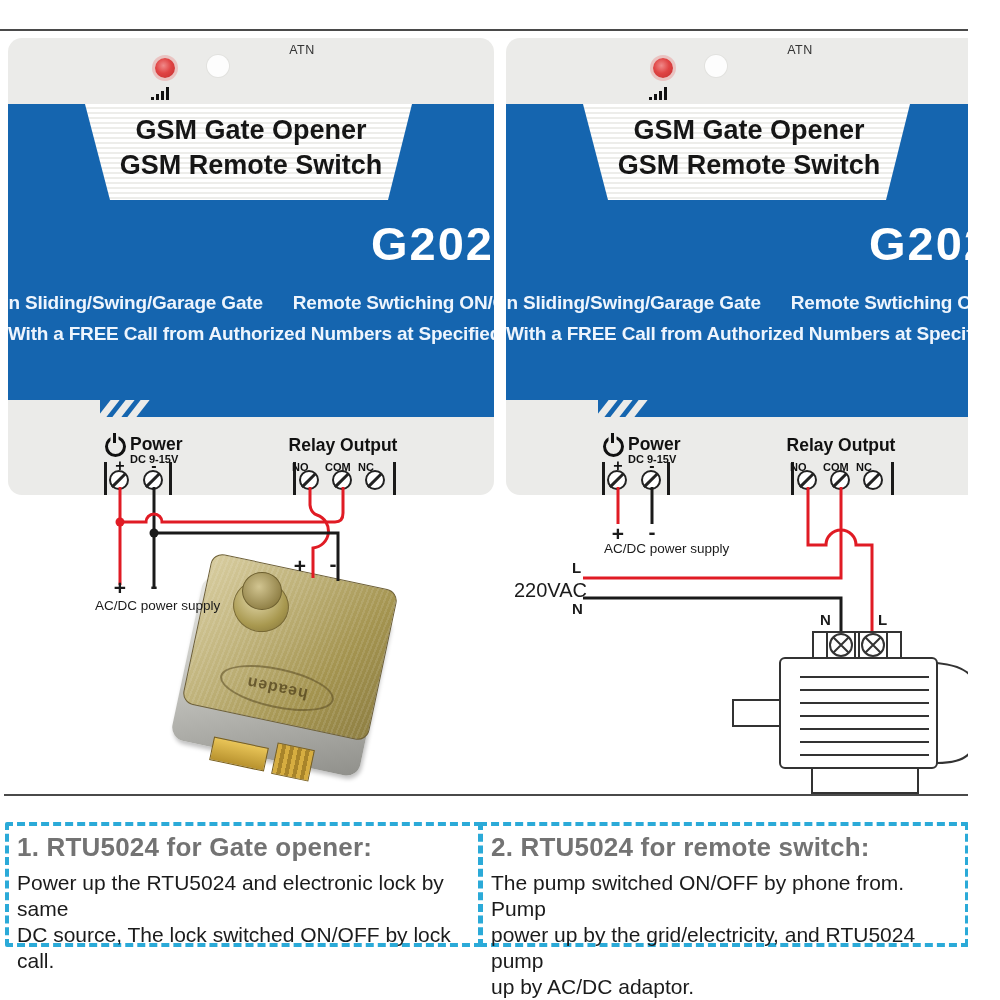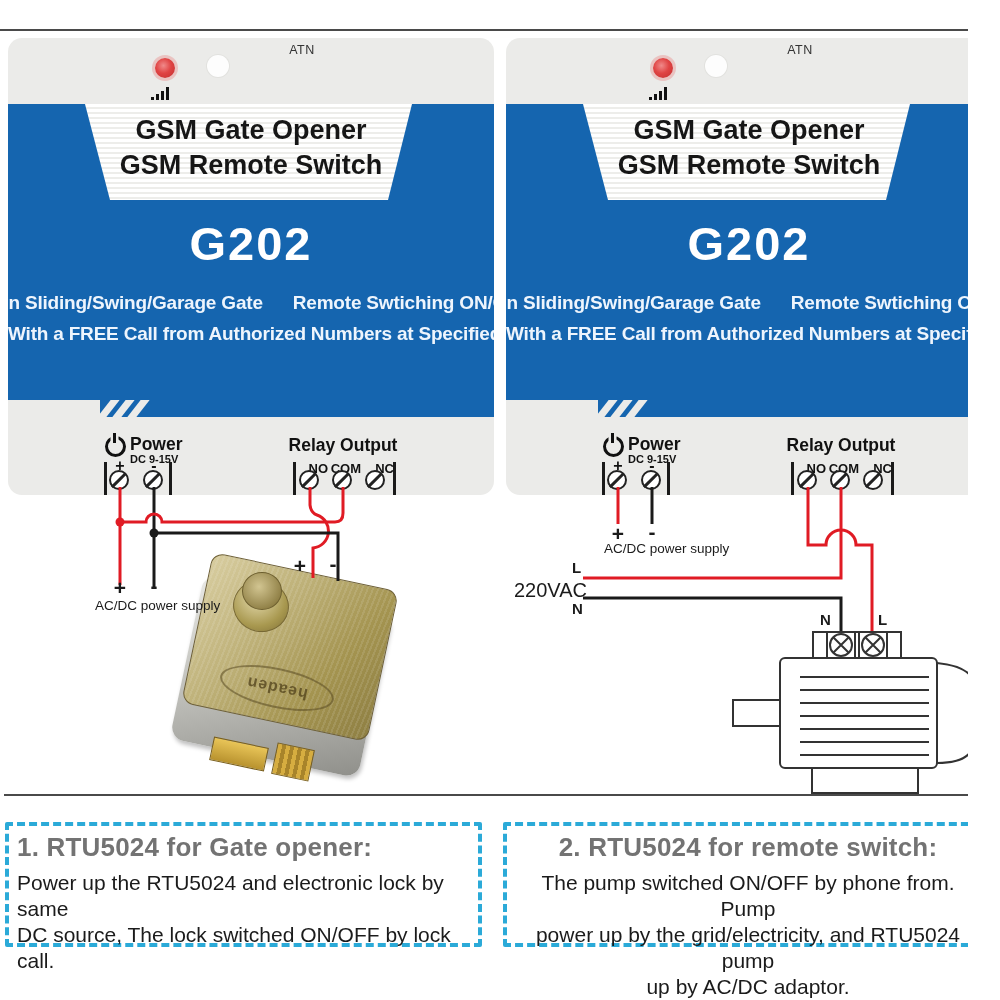--- a/index.html
+++ b/index.html
@@ -30,42 +30,42 @@
   .sigbars i:nth-child(4){left:15px;height:13px;}
   .relay-lab{position:absolute;left:184px;top:50px;width:52px;text-align:center;
        font-size:12px;color:#333;margin-top:41px;}
 
   .blue{position:absolute;left:0;top:66px;width:100%;height:313px;background:#1565af;}
   .trapez{position:absolute;left:0;top:0;width:100%;height:96px;
       background:repeating-linear-gradient(180deg,#ffffff 0 3px,#ededea 3px 5px);
       clip-path:polygon(77px 0,404px 0,380px 96px,102px 96px);}
   .ttl{position:absolute;left:0;top:9px;width:100%;text-align:center;
       font-size:27px;font-weight:bold;color:#161616;line-height:35px;}
-  .model{position:absolute;left:0;top:112px;width:100%;text-align:center;
+  .model{position:absolute;left:0;top:112px;width:100%;text-align:right;
       font-size:47px;font-weight:bold;color:#fff;letter-spacing:2px;}
   .tag1{position:absolute;left:0;top:188px;width:100%;display:flex;justify-content:center;
       gap:30px;font-size:19px;font-weight:bold;color:#eef5fd;letter-spacing:-0.2px;white-space:nowrap;}
   .tag2{position:absolute;left:0;top:219px;width:100%;text-align:center;
       font-size:19px;font-weight:bold;color:#eef5fd;letter-spacing:-0.2px;white-space:nowrap;}
   .step-white{position:absolute;left:0;bottom:0;width:92px;height:17px;background:#ebebe9;}
   .stripe{position:absolute;bottom:0;width:9px;height:17px;background:#ebebe9;transform:skewX(-38deg);}
   .stripe.s1{left:96px;} .stripe.s2{left:111px;} .stripe.s3{left:126px;}
 
   
   .pwr-icon{position:absolute;left:97px;top:398px;width:15px;height:15px;border:3px solid #111;
       border-radius:50%;}
   .pwr-icon::after{content:'';position:absolute;left:5px;top:-6px;width:3px;height:10px;
       background:#111;box-shadow:0 0 0 2.5px #ebebe9;}
   .pwr-word{position:absolute;left:122px;top:396px;font-size:17.5px;font-weight:bold;color:#111;}
   .pwr-sub{position:absolute;left:122px;top:415px;font-size:11px;font-weight:bold;color:#111;}
   .relay-out{position:absolute;left:250px;top:397px;width:170px;text-align:center;
       font-size:17.5px;font-weight:bold;color:#111;}
   .tbar{position:absolute;top:424px;width:2.5px;height:33px;background:#1a1a1a;}
   .pm{position:absolute;top:419px;width:24px;text-align:center;font-size:16px;font-weight:bold;color:#111;}
-  .tname{position:absolute;top:423px;width:36px;text-align:right;font-size:13px;font-weight:bold;color:#111;}
+  .tname{position:absolute;top:423px;width:36px;text-align:left;font-size:11px;font-weight:bold;color:#111;}
   .screw{position:absolute;top:432px;width:16px;height:16px;border:2.5px solid #222;
       border-radius:50%;background:#fff;}
   .screw::after{content:'';position:absolute;left:-2px;top:6.5px;width:19px;height:2.5px;
       background:#222;transform:rotate(-45deg);}
 
   
   .dlab{position:absolute;z-index:4;color:#1b1b1b;}
   .dlab.bold{font-weight:bold;}
   svg.wires{position:absolute;left:0;top:0;z-index:3;pointer-events:none;}
 
@@ -91,21 +91,21 @@
       color:rgba(85,70,30,.8);letter-spacing:1px;}
   .tab1{position:absolute;left:36px;top:182px;width:54px;height:22px;transform:rotate(12deg);
       border:1px solid #7a5f1a;background:linear-gradient(#e9c558,#b8922e);}
   .tab2{position:absolute;left:99px;top:186px;width:36px;height:30px;transform:rotate(12deg);
       border:1px solid #7a5f1a;
       background:repeating-linear-gradient(90deg,#d6ad40 0 4px,#a8842a 4px 8px);}
 
   
   .note{position:absolute;top:822px;height:125px;border:4px dashed #2baad8;border-radius:2px;
       box-sizing:border-box;padding:4px 8px;background:#fff;}
-  .note.n1{left:5px;width:477px;} .note.n2{left:503px;width:490px;text-align:center;}
+  .note.n1{left:5px;width:477px;} .note.n2{left:479px;width:490px;}
   .note h2{margin:2px 0 7px 0;font-size:26px;color:#737373;letter-spacing:.2px;}
   .note .bl{font-size:21px;line-height:26px;color:#1b1b1b;}
 </style>
 </head>
 <body>
 
 <div class="canvas">
 
   <div class="top-rule"></div>
 

